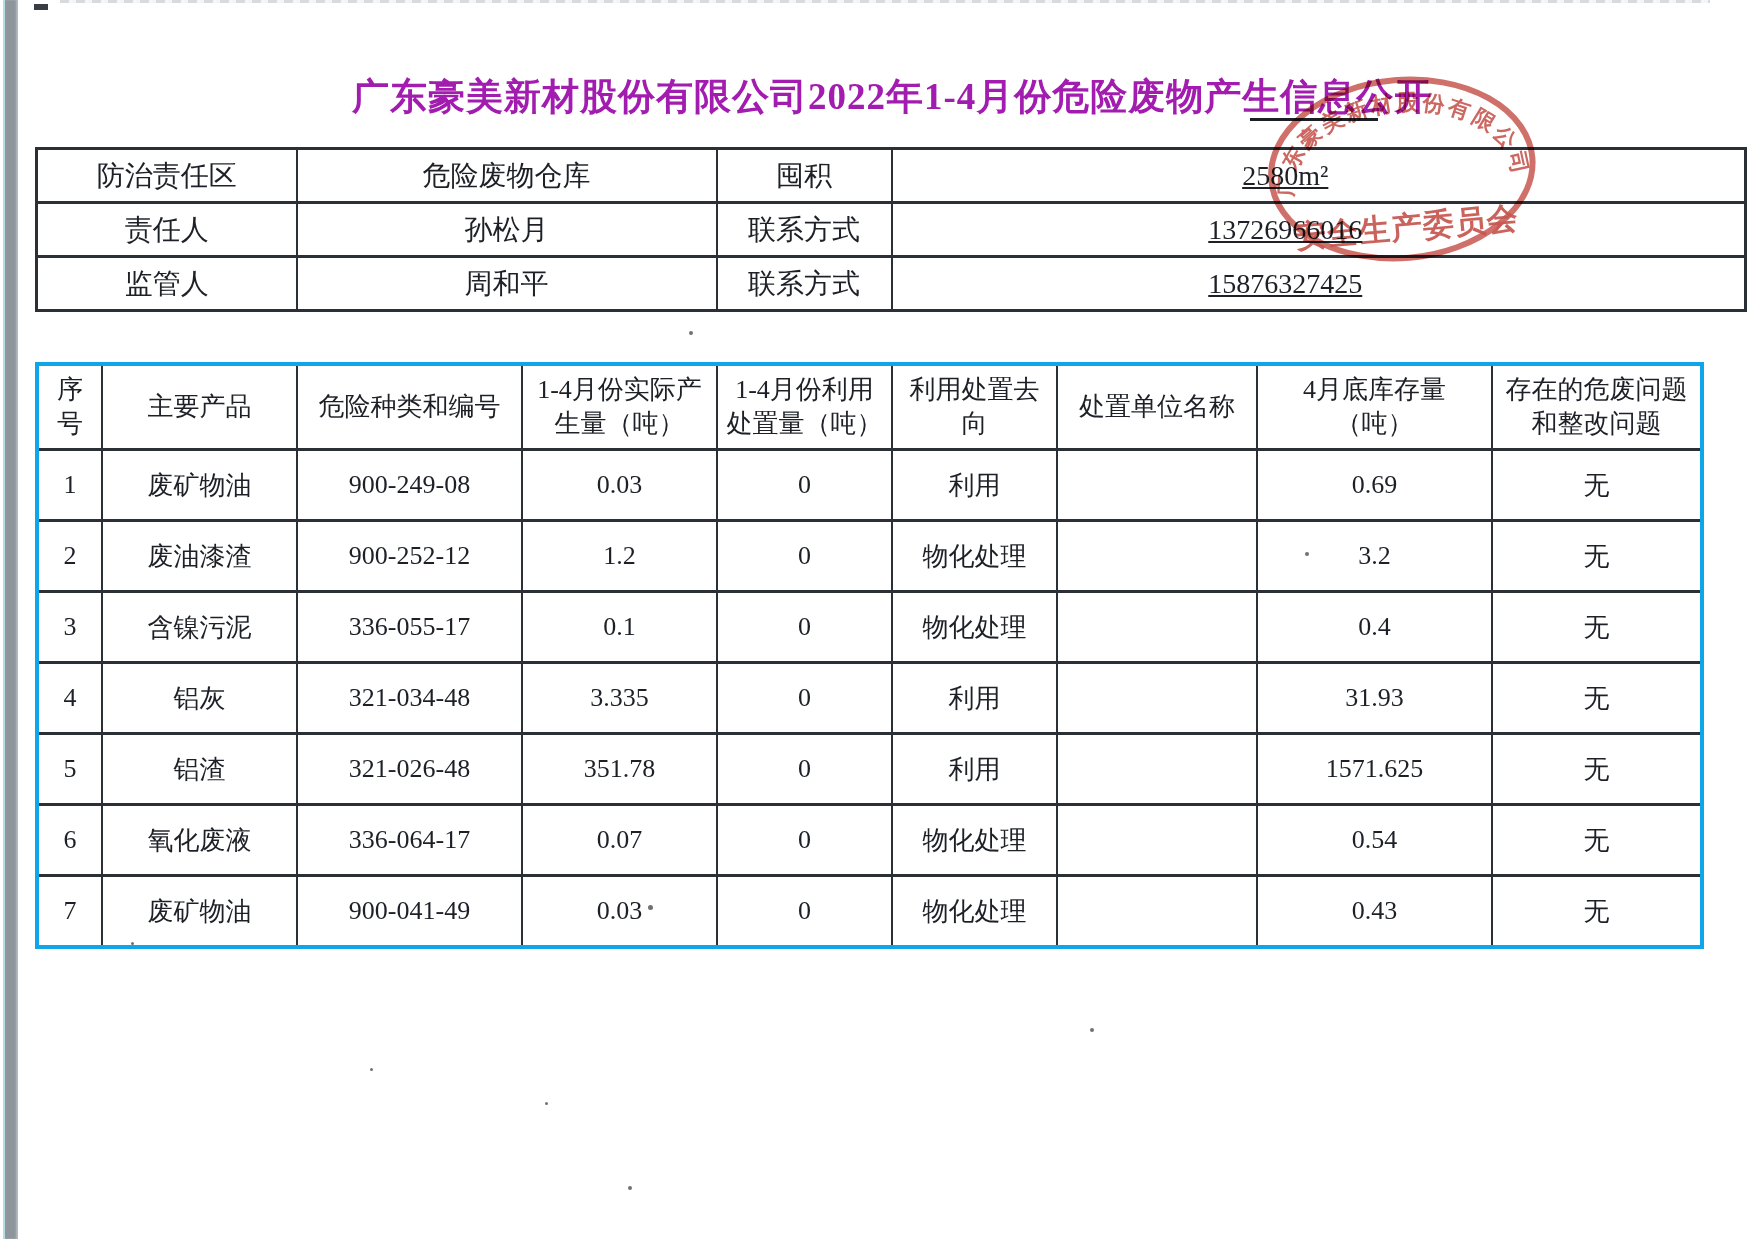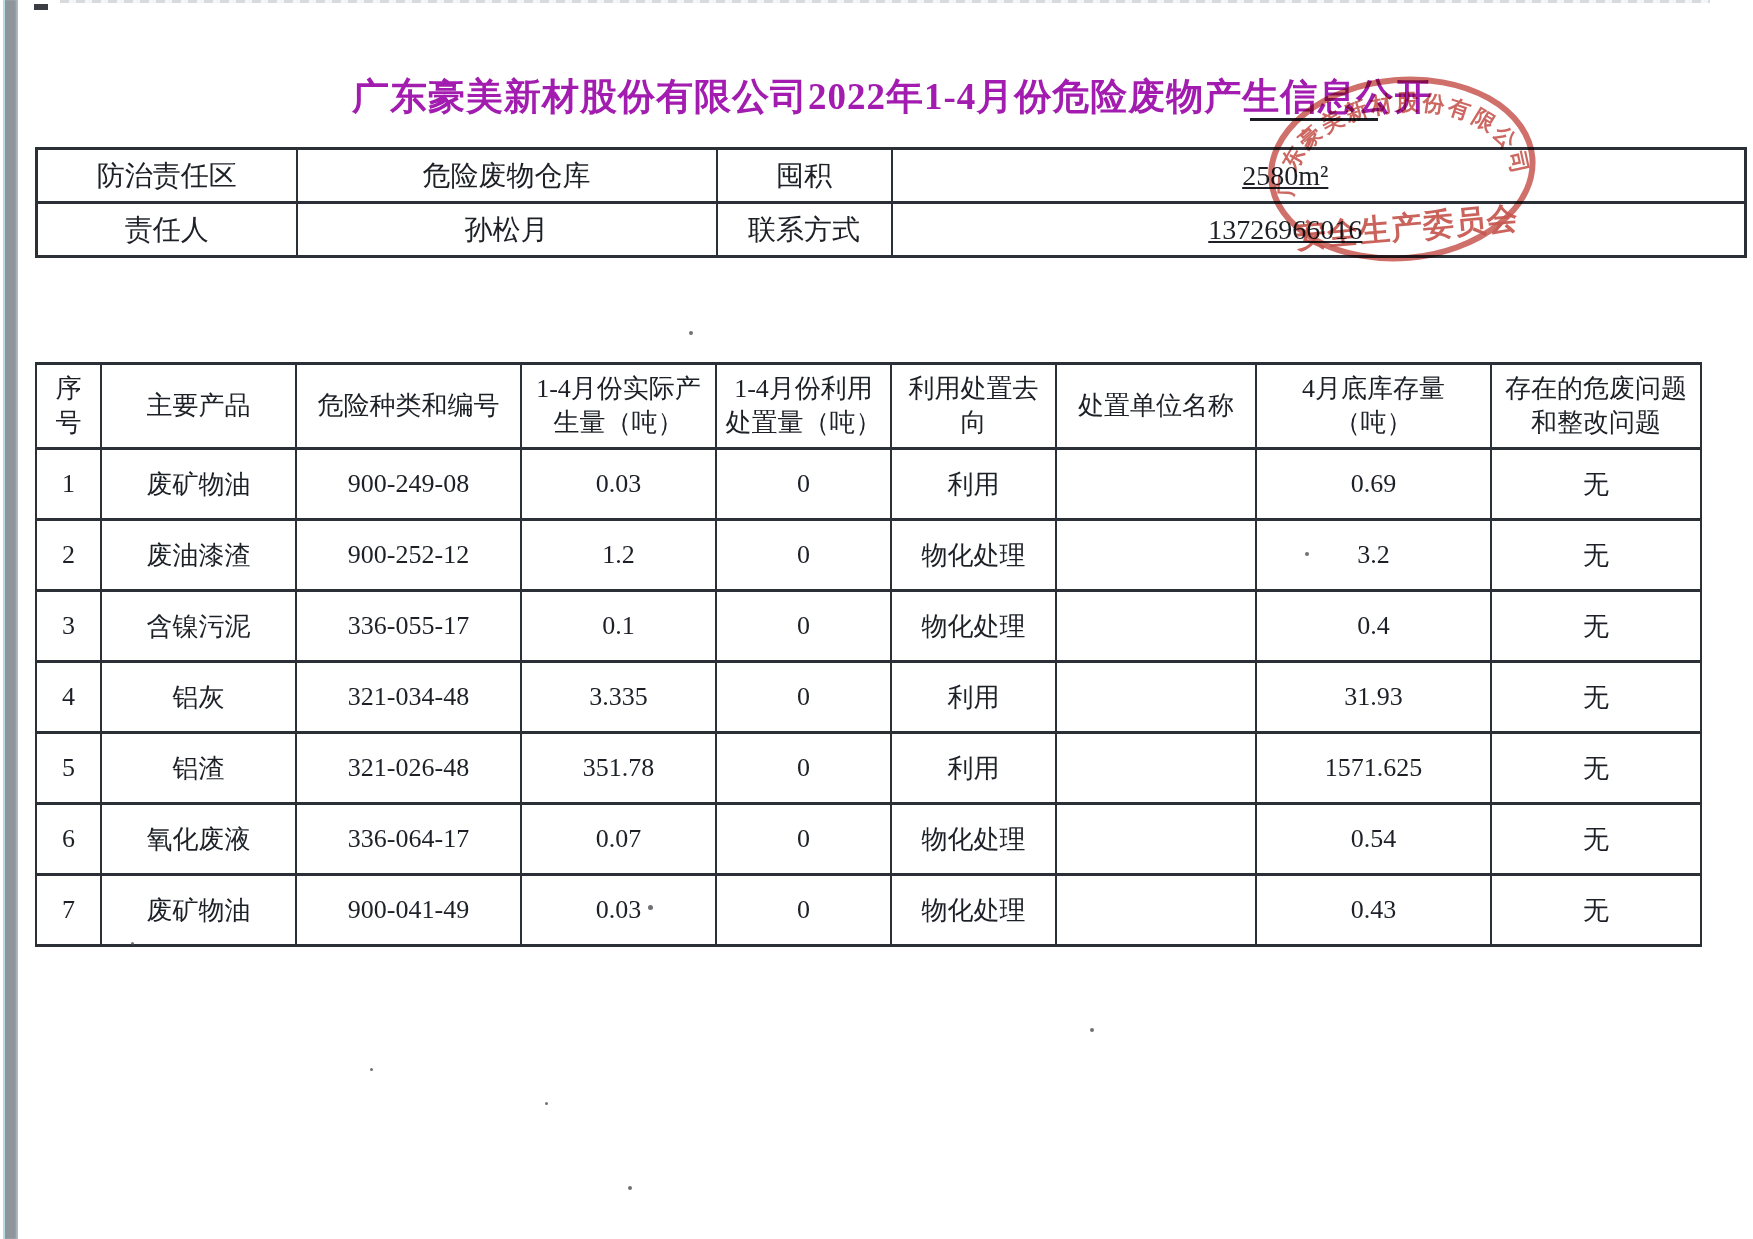--- a/index.html
+++ b/index.html
@@ -39,21 +39,21 @@
     border-top-width:3px;border-bottom-width:3px;
     text-align:center;vertical-align:middle;
     font-weight:normal;
     padding:0 4px;
     overflow:hidden;
   }
   .info-table{left:35px;top:147px;width:1712px;border:3px solid #2b2f36;}
   .info-table td{height:51px;font-size:28px;}
   .info-table .val-wide{padding-right:70px;text-decoration:underline;}
 
-  .main-table{left:35px;top:362px;width:1665px;border:1px solid #0ea5e9;}
+  .main-table{left:35px;top:362px;width:1665px;border:4px solid #0ea5e9;}
   .main-table th{height:82px;font-size:26px;line-height:34px;padding:0 8px;}
   .main-table td{height:68px;font-size:26px;}
 
   .stamp{
     position:absolute;left:1252px;top:66px;
     mix-blend-mode:multiply;opacity:.9;
   }
 </style>
 </head>
 <body>
@@ -79,20 +79,26 @@
       <td>防治责任区</td>
       <td>危险废物仓库</td>
       <td>囤积</td>
       <td class="val-wide">2580m²</td>
     </tr>
     <tr>
       <td>责任人</td>
       <td>孙松月</td>
       <td>联系方式</td>
       <td class="val-wide">13726966016</td>
+    </tr>
+    <tr>
+      <td>监管人</td>
+      <td>周和平</td>
+      <td>联系方式</td>
+      <td class="val-wide">15876327425</td>
     </tr>
   </tbody>
     </table>
 
   <table class="main-table">
     <colgroup>
       <col style="width:65px">
         <col style="width:195px">
         <col style="width:225px">
       <col style="width:195px">

